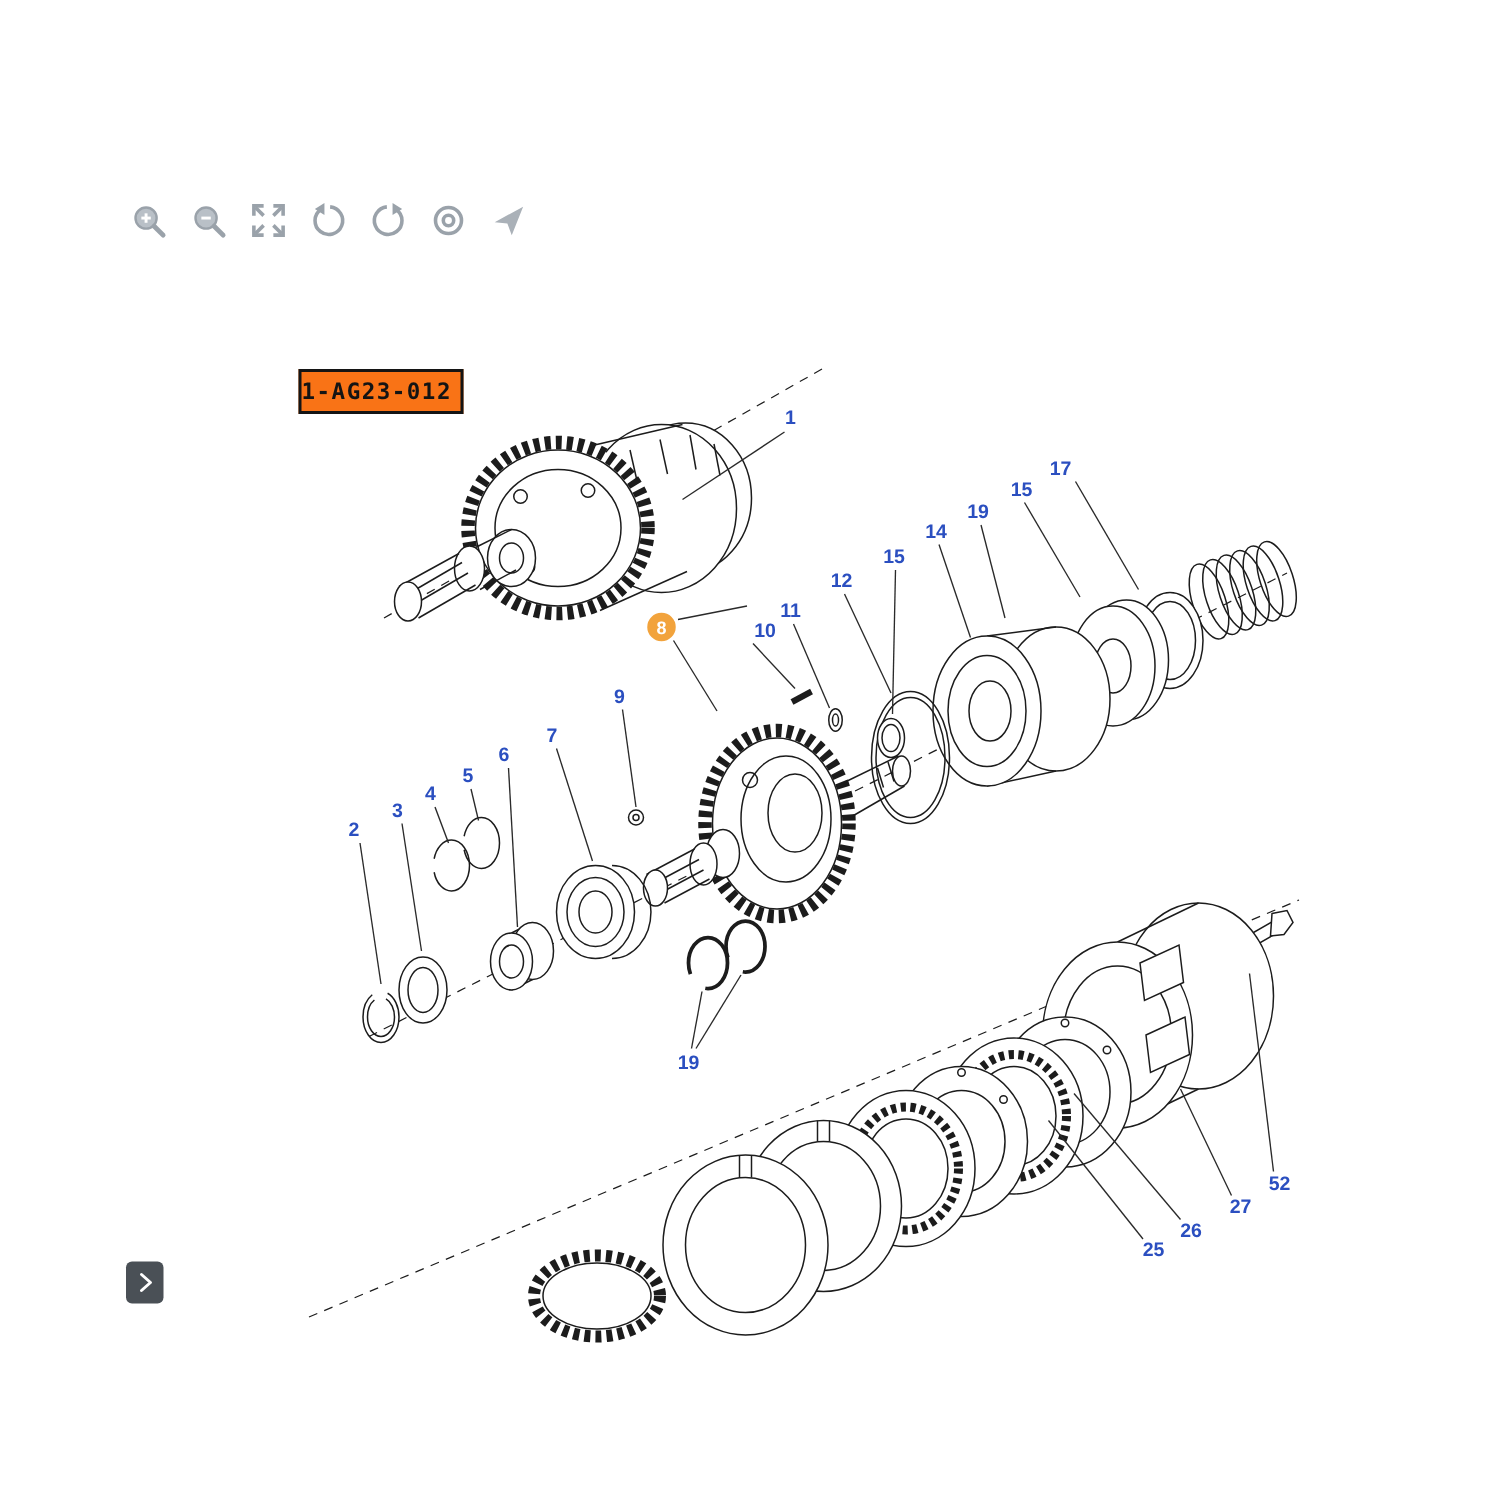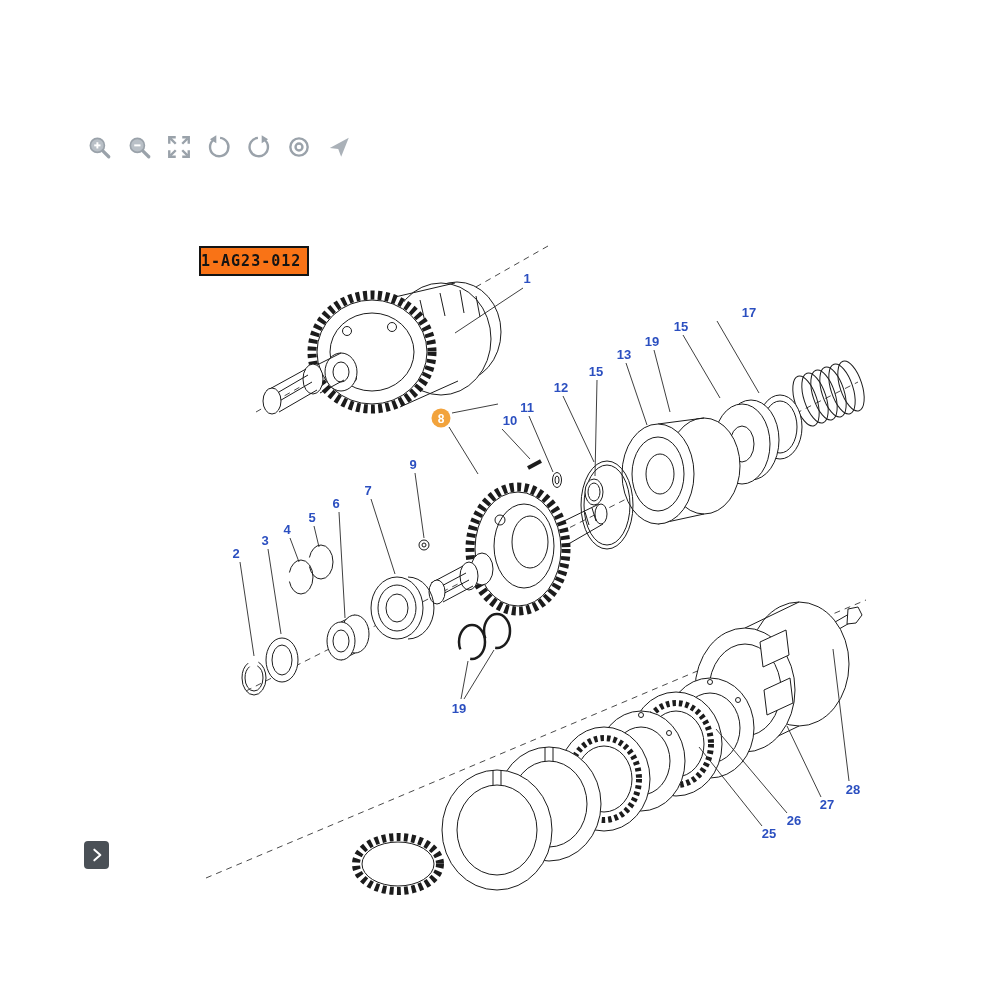--- a/index.html
+++ b/index.html
@@ -355,29 +355,29 @@
       <span class="part-label" style="left: 287px; top: 529px;">4</span>
       <span class="part-label" style="left: 312px; top: 517px;">5</span>
       <span class="part-label" style="left: 336px; top: 503px;">6</span>
       <span class="part-label" style="left: 368px; top: 490px;">7</span>
       <span class="part-label highlighted" style="left: 441px; top: 418px;">8</span>
       <span class="part-label" style="left: 413px; top: 464px;">9</span>
       <span class="part-label" style="left: 510px; top: 420px;">10</span>
       <span class="part-label" style="left: 527px; top: 407px;">11</span>
       <span class="part-label" style="left: 561px; top: 387px;">12</span>
       <span class="part-label" style="left: 596px; top: 371px;">15</span>
-      <span class="part-label" style="left: 624px; top: 354px;">13</span>
+      <span class="part-label" style="left: 624px; top: 354px;">14</span>
       <span class="part-label" style="left: 652px; top: 341px;">19</span>
       <span class="part-label" style="left: 681px; top: 326px;">15</span>
-      <span class="part-label" style="left: 749px; top: 312px; text-align: right;">17</span>
+      <span class="part-label" style="left: 707px; top: 312px; text-align: right;">17</span>
       <span class="part-label" style="left: 459px; top: 708px;">19</span>
       <span class="part-label" style="left: 769px; top: 833px;">25</span>
       <span class="part-label" style="left: 794px; top: 820px;">26</span>
       <span class="part-label" style="left: 827px; top: 804px;">27</span>
-      <span class="part-label" style="left: 853px; top: 789px;">28</span>
+      <span class="part-label" style="left: 853px; top: 789px;">52</span>
     </div>
 </div>
 
 <button class="nav-next">
   <svg viewBox="0 0 24 24" fill="none" stroke="#ffffff" stroke-width="3" stroke-linecap="round" stroke-linejoin="round">
     <polyline points="8,4 17,12 8,20"></polyline>
   </svg>
 </button>
 
 </body></html>

